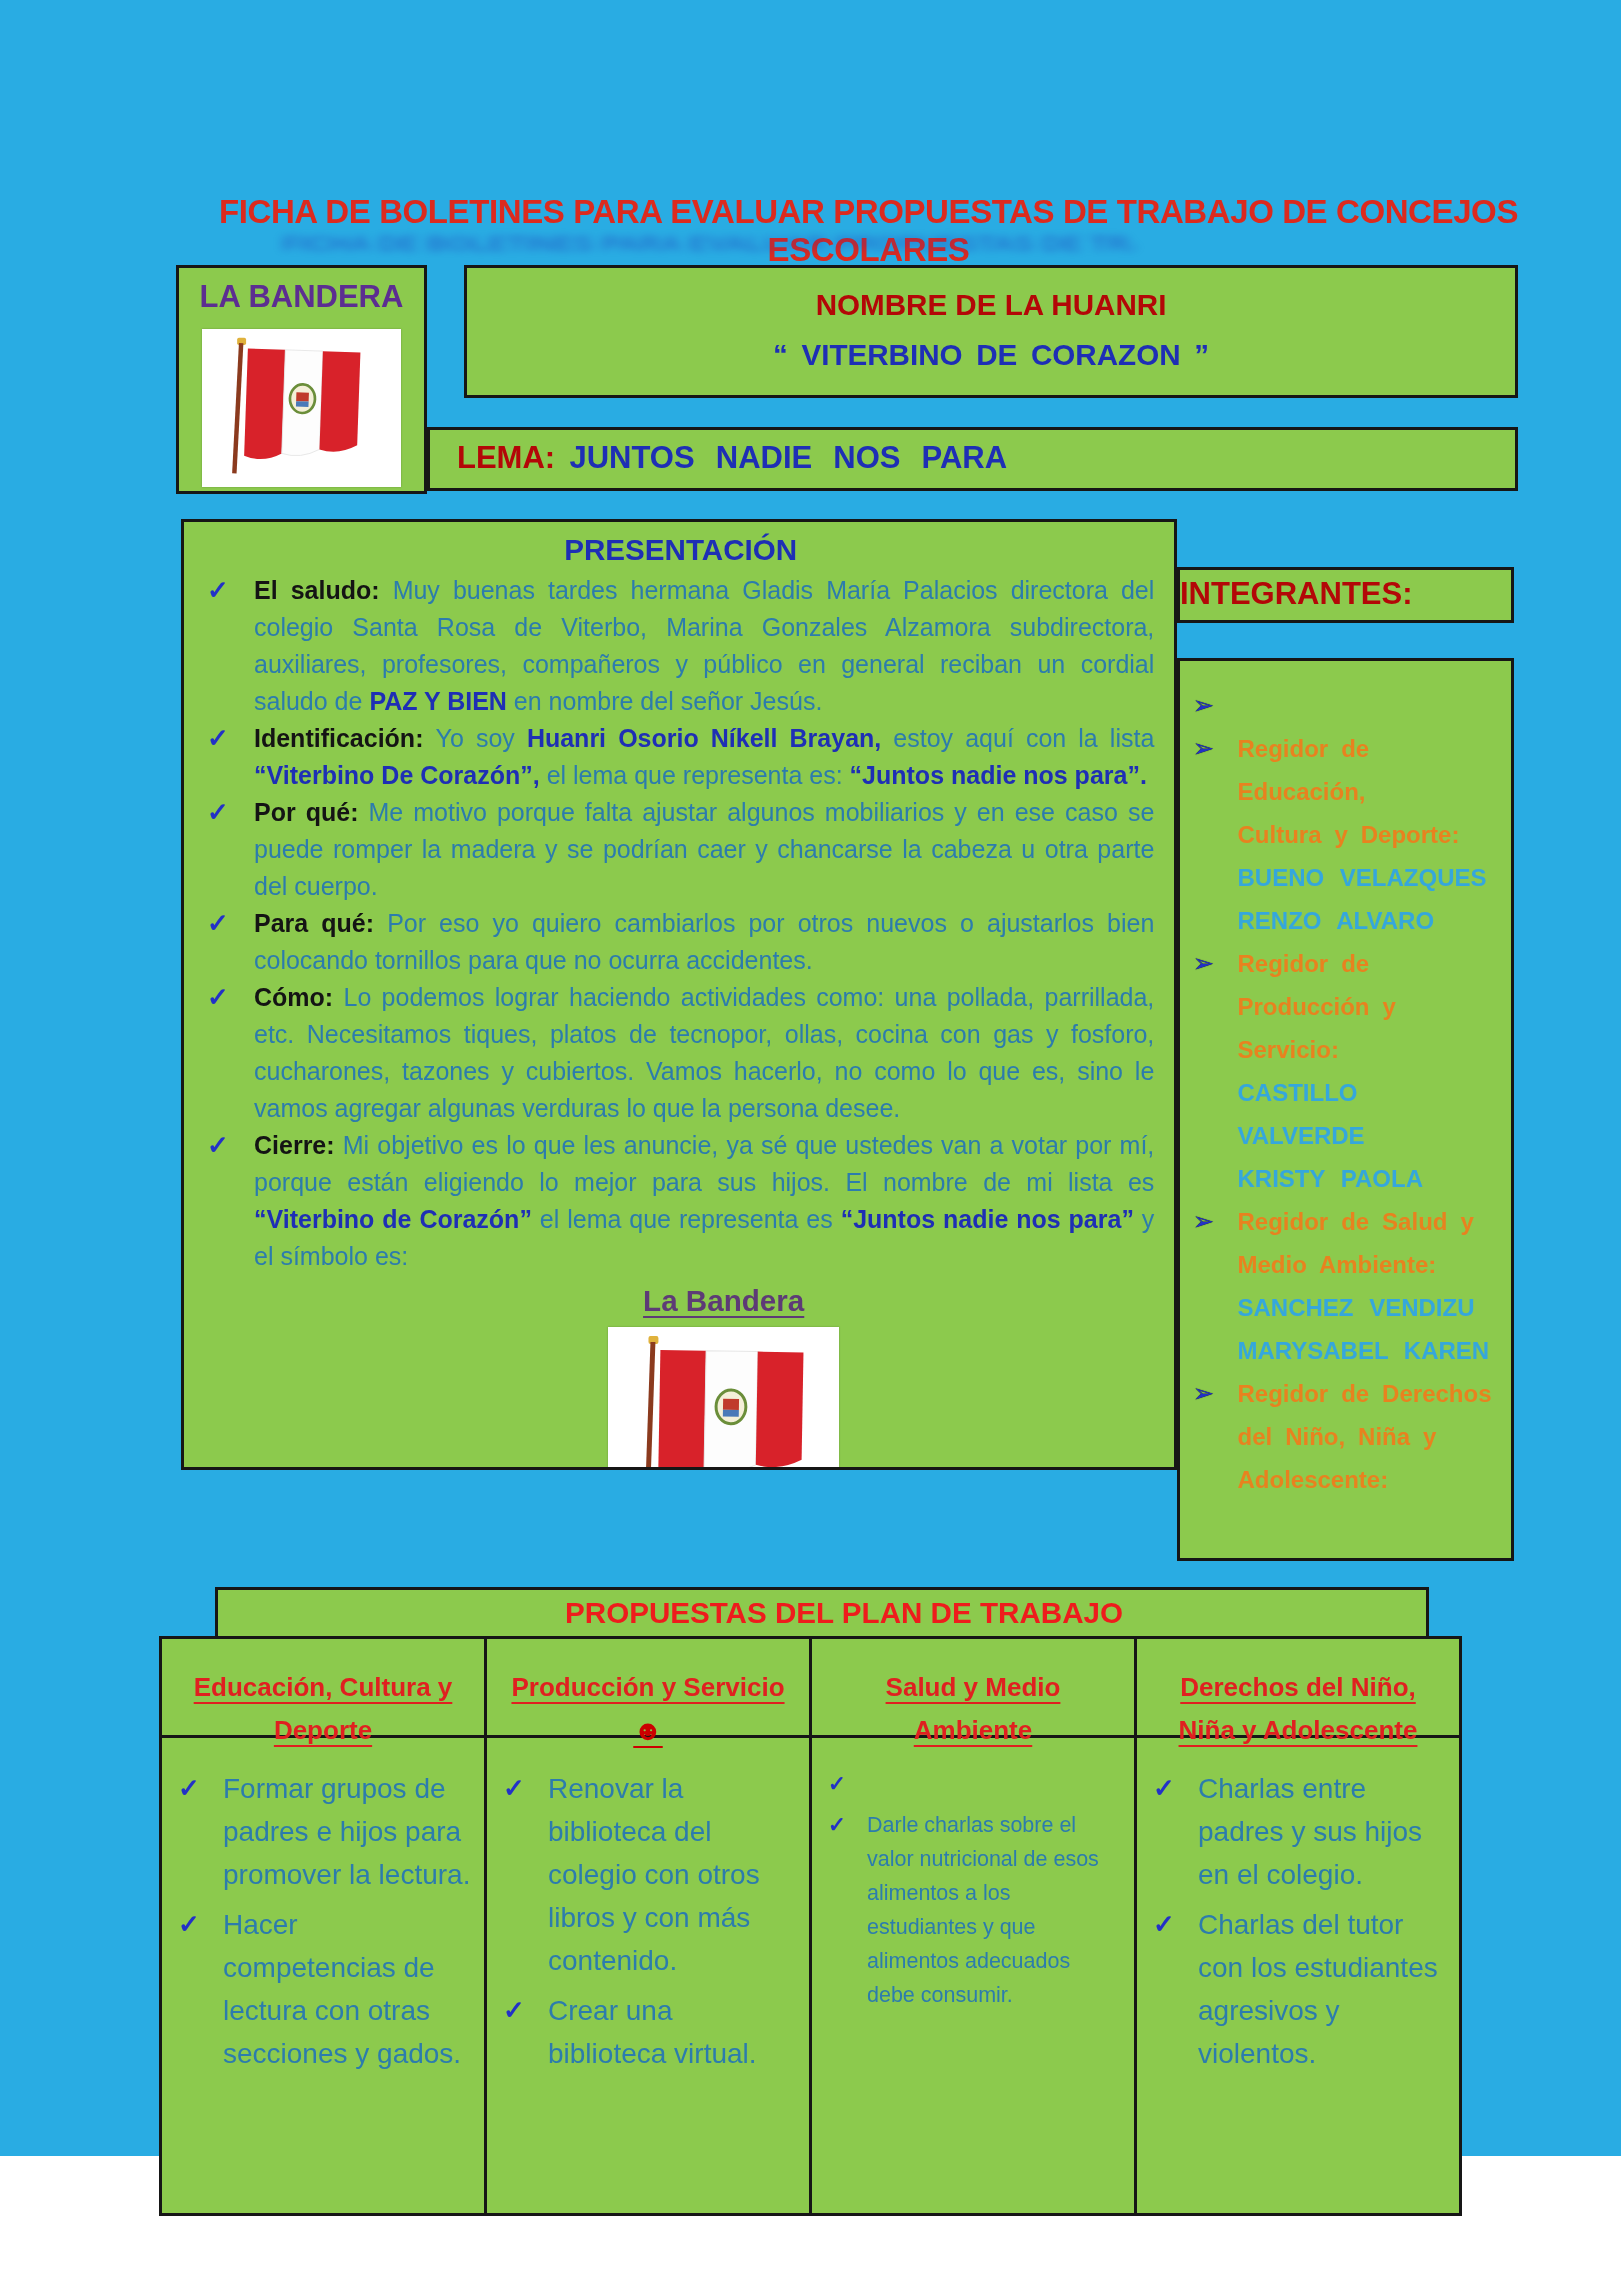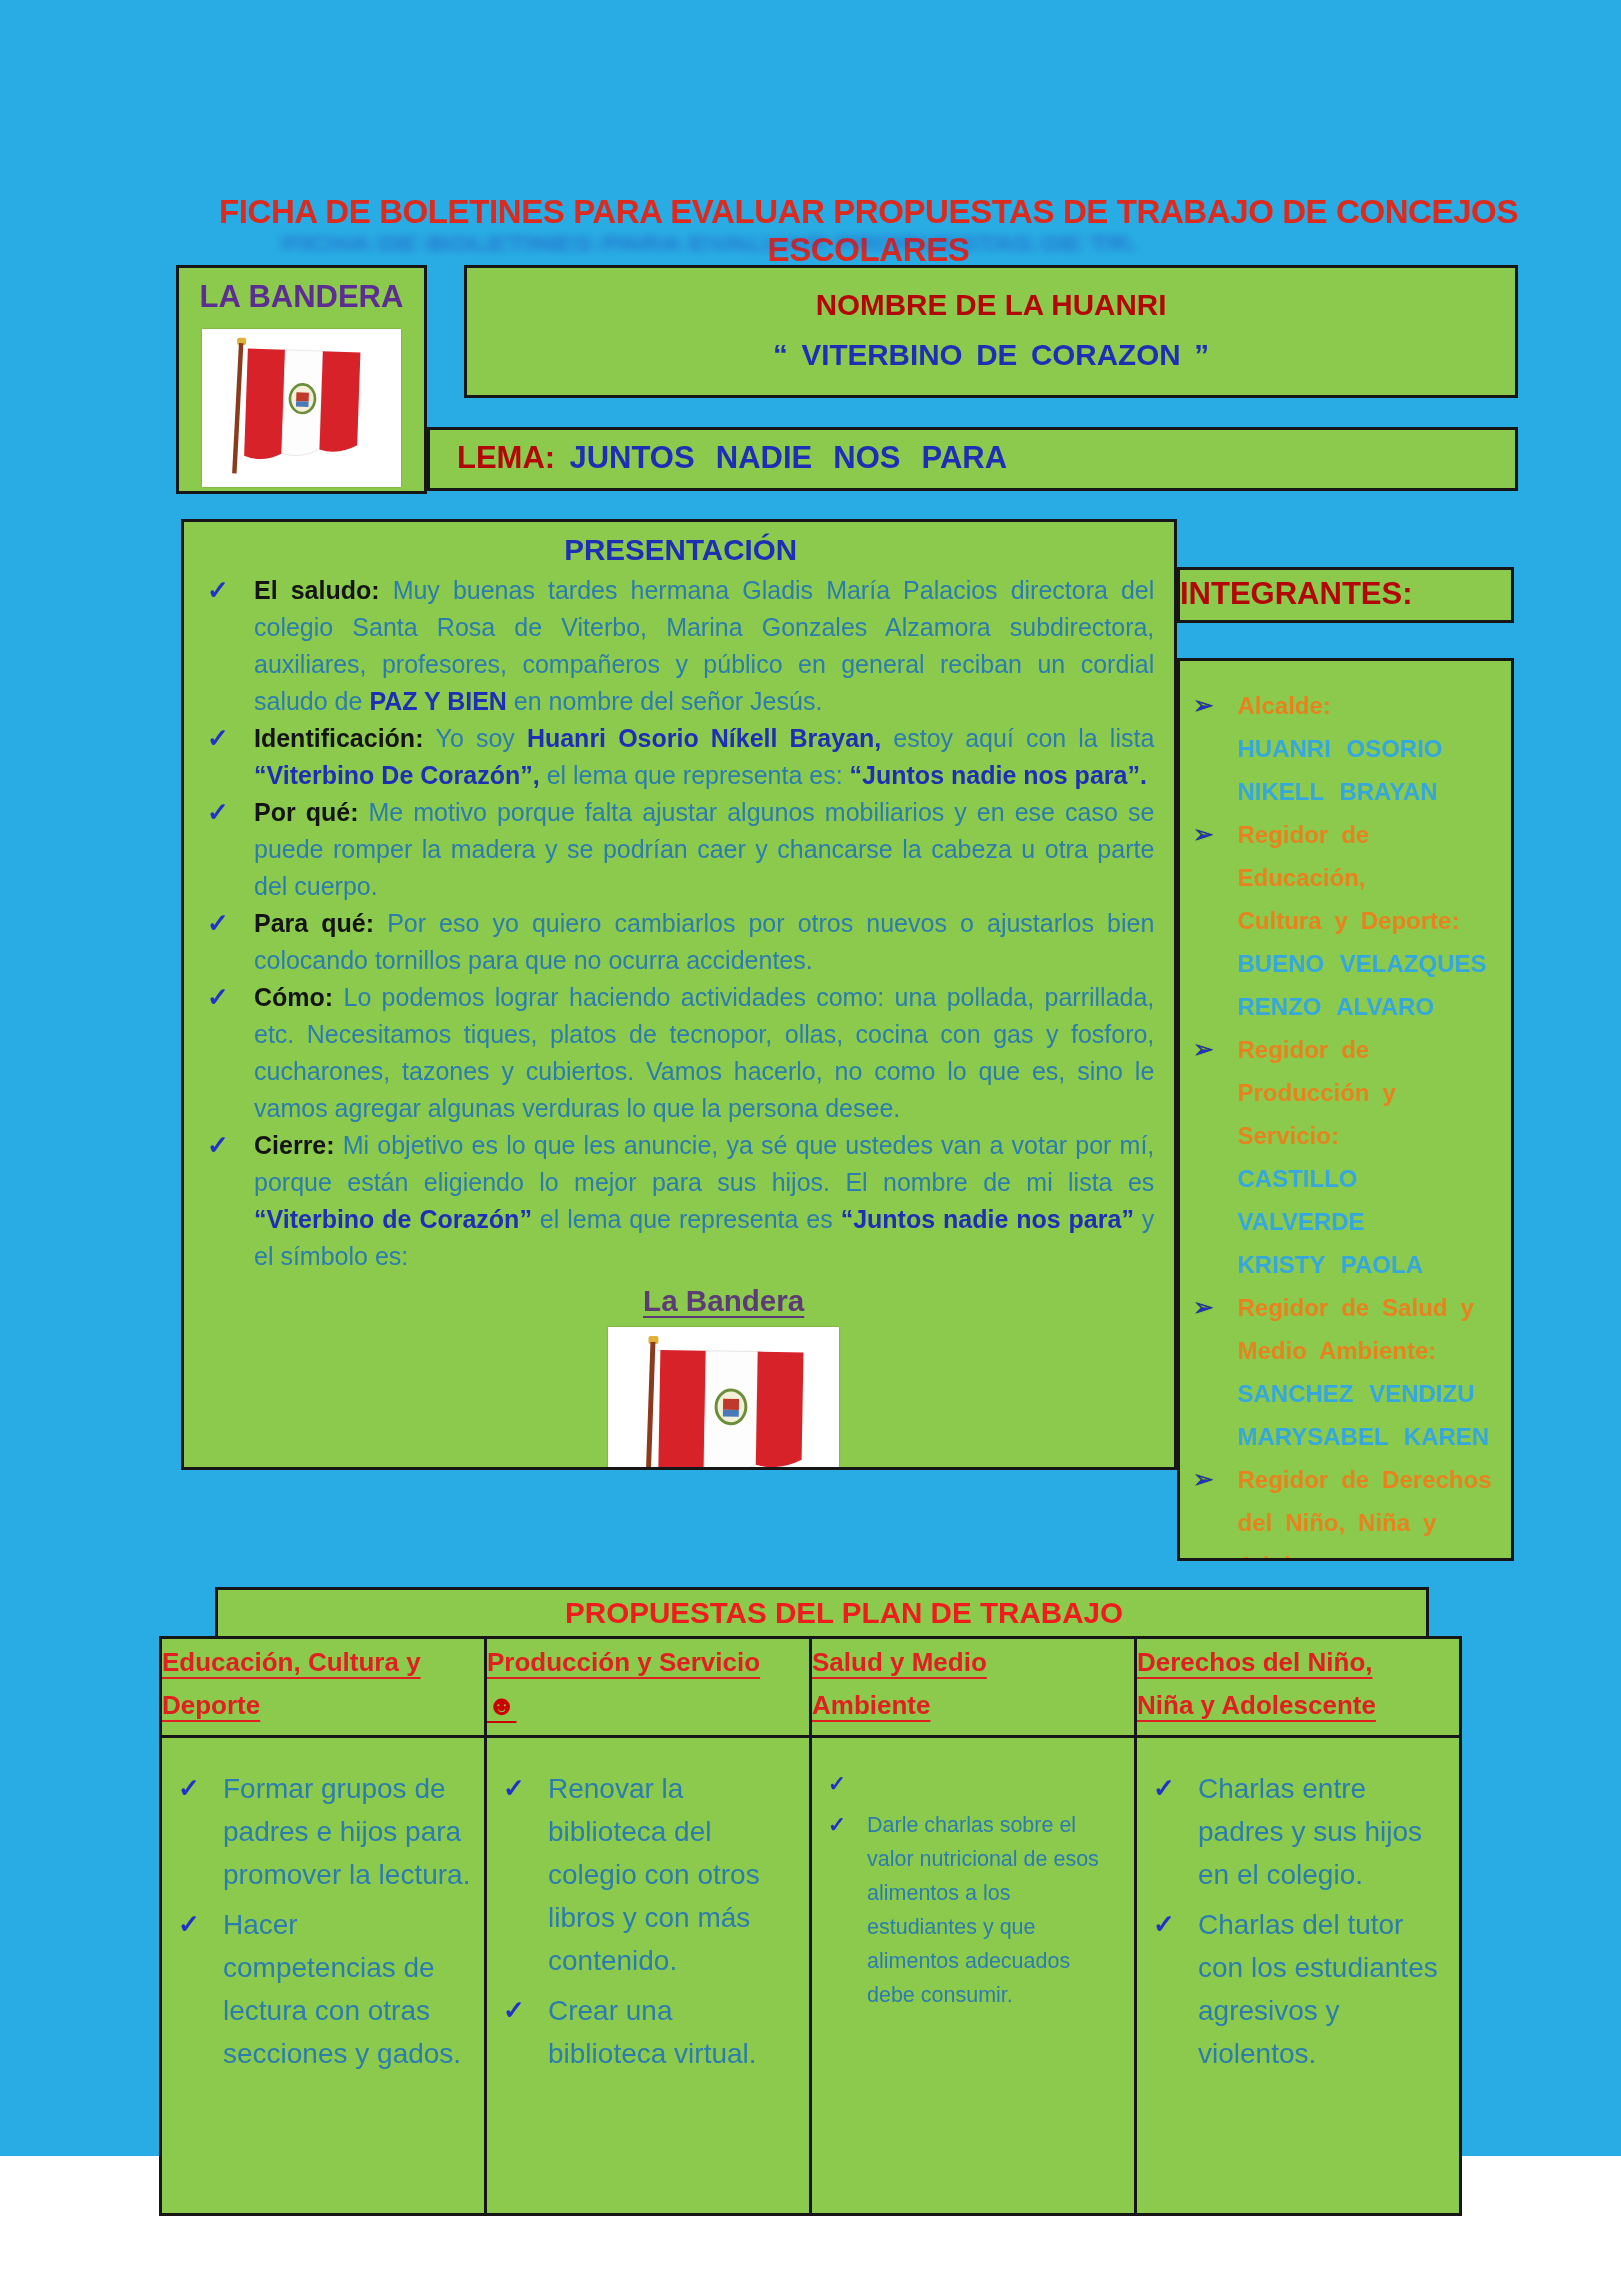--- a/index.html
+++ b/index.html
@@ -60,21 +60,21 @@
   .member-name{font-size:24px;font-weight:700;color:var(--lblue);line-height:43px;word-spacing:9px;}
 
   
   .propuestas-box{left:215px;top:1587px;width:1214px;height:52px;text-align:center;line-height:45px;padding-left:44px;}
   .propuestas-heading{font-size:29.6px;font-weight:700;color:var(--brightred);}
   .plan-table{position:absolute;left:159px;top:1636px;width:1303px;height:580px;background:var(--green);
     border:3.6px solid var(--border);box-sizing:border-box;display:flex;}
   .plan-col{flex:1;border-left:3.6px solid var(--border);display:flex;flex-direction:column;}
   .plan-col:first-child{border-left:none;}
   .col-header{height:99px;flex:0 0 99px;border-bottom:3.6px solid var(--border);box-sizing:border-box;
-    padding-top:4px;}
+    text-align:center;padding-top:29px;}
   .hline{line-height:39px;}
   .hspan{font-size:26px;font-weight:700;color:var(--red);
     text-decoration:underline;text-underline-offset:6.3px;text-decoration-thickness:1.8px;}
   .hspan.smiley{font-size:28px;color:#CC0000;}
   .col-body{padding:29px 10.7px 0 16px;}
   .cell-item{display:flex;margin-bottom:7.2px;}
   .cell-check{width:45px;flex:0 0 45px;font-size:26px;font-weight:700;color:var(--check);line-height:43px;}
   .cell-text{flex:1;font-size:28px;line-height:43px;color:var(--teal);}
   .plan-col.small .cell-check{width:39px;flex:0 0 39px;font-size:21.5px;line-height:34px;}
   .plan-col.small .cell-text{font-size:21.5px;line-height:34px;}
@@ -163,25 +163,20 @@
   </section>
 
   <section class="gbox integrantes-header">
     <span class="integrantes-heading">INTEGRANTES:</span>
   </section>
 
   <section class="gbox members-box">
     <div id="members-list">
         <div class="member-item">
           <span class="arrow">➢</span>
-          <div class="member-body">
-            <div class="member-role-line">Alcalde:</div>
-            <div class="member-name">HUANRI OSORIO</div>
-            <div class="member-name">NIKELL BRAYAN</div>
-          </div>
         </div>
         <div class="member-item">
           <span class="arrow">➢</span>
           <div class="member-body">
             <div class="member-role-line">Regidor de Educación,</div>
             <div class="member-role-line">Cultura y Deporte:</div>
             <div class="member-name">BUENO VELAZQUES</div>
             <div class="member-name">RENZO ALVARO</div>
           </div>
         </div>

